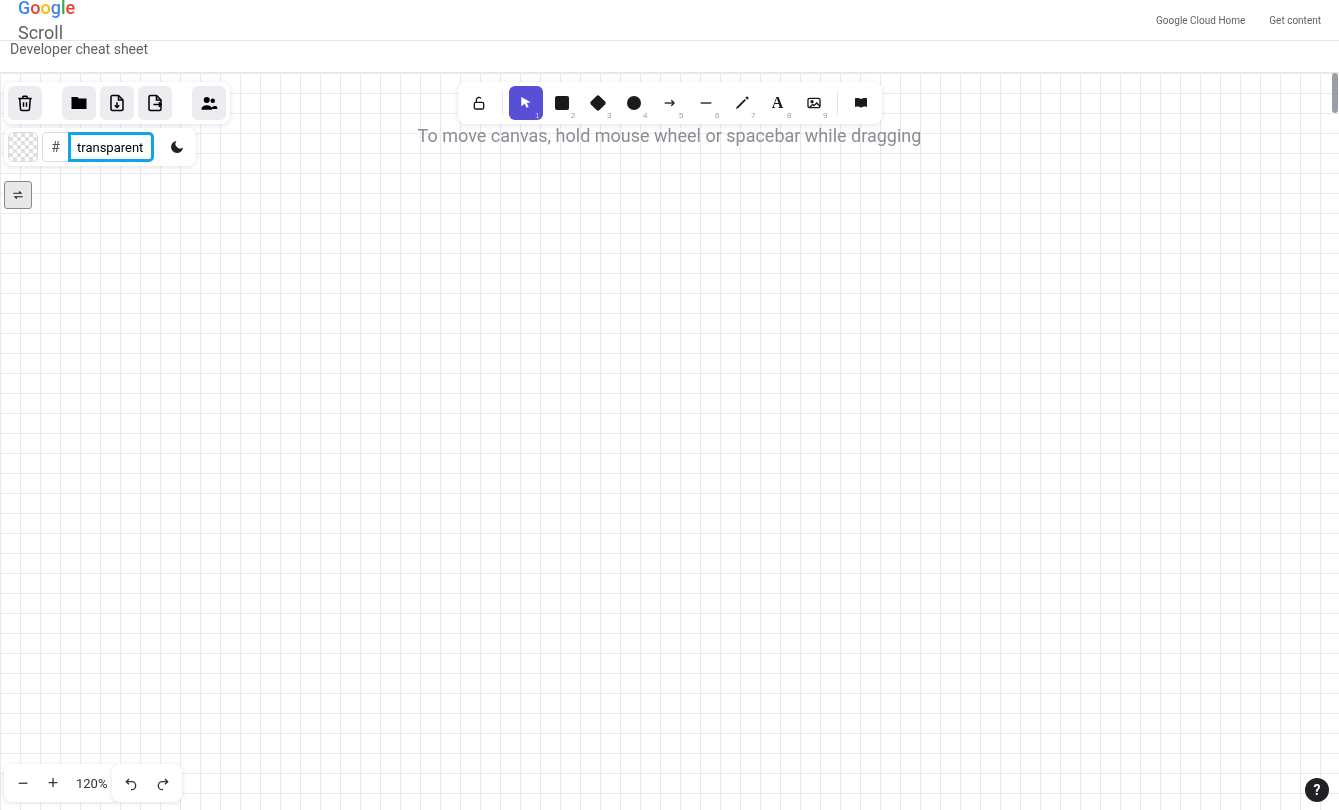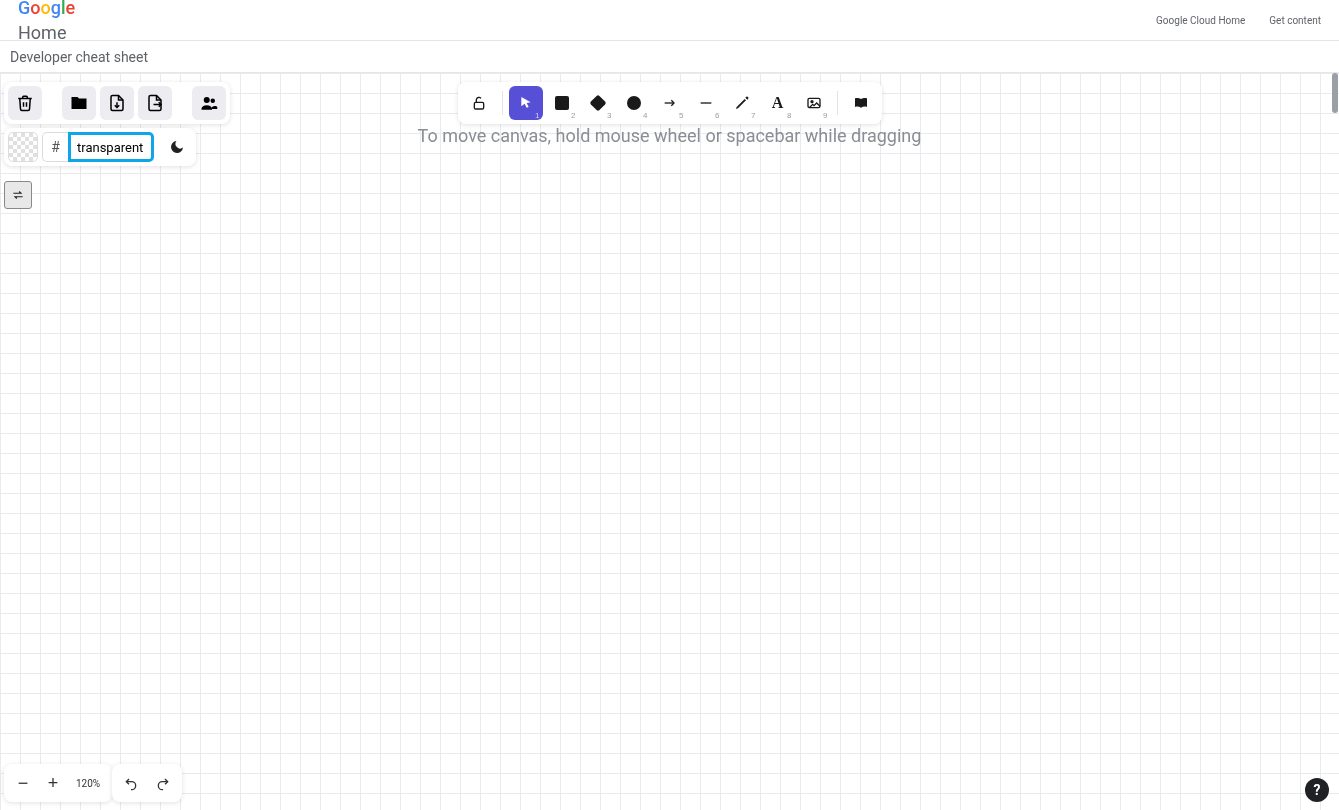--- a/index.html
+++ b/index.html
@@ -38,21 +38,20 @@
   .header-link {
     color: #5f6368;
     font-size: 10px;
     margin-left: 24px;
     cursor: pointer;
   }
   
   .subheader {
     height: 32px;
     display: flex;
-    align-items: center;
     padding: 0 10px;
     border-bottom: 1px solid #e6e6e6;
     background: #fff;
     color: #5f6368;
     font-size: 14px;
   }
   
   .canvas-area {
     position: relative;
     height: calc(100% - 41px - 32px);
@@ -185,21 +184,21 @@
   }
 
   
   .zoom-island { bottom: 8px; left: 4px; padding: 4px; gap: 0; }
   .zoom-btn {
     width: 30px; height: 30px;
     border: none; background: transparent; cursor: pointer;
     display:flex;align-items:center;justify-content:center;
     font-size: 18px; color:#333;
   }
-  .zoom-val { padding: 0 8px; font-size: 10px; color:#333; }
+  .zoom-val { padding: 0 8px; font-size: 13px; color:#333; }
   .undo-island { bottom: 8px; left: 112px; padding: 4px; gap: 2px; }
 
   .scroll-back {
     position: absolute;
     bottom: 8px;
     left: 50%;
     transform: translateX(-50%);
     background: #fff;
     border: 1px solid #dadce0;
     border-radius: 6px;
@@ -236,21 +235,21 @@
     background: #9aa0a6;
     border-radius: 3px;
   }
 </style>
 </head>
 <body>
 
 <div class="header">
   <div class="logo">
     <span class="g"><span class="b">G</span><span class="r">o</span><span class="y">o</span><span class="b">g</span><span class="g2">l</span><span class="r">e</span></span>
-    <span class="cloud">Home</span>
+    <span class="cloud">Scroll</span>
   </div>
   <div class="header-spacer"></div>
   <a class="header-link">Google Cloud Home</a>
   <a class="header-link">Get content</a>
 </div>
 
 <div class="subheader">
   <span>Developer cheat sheet</span>
 </div>
 

